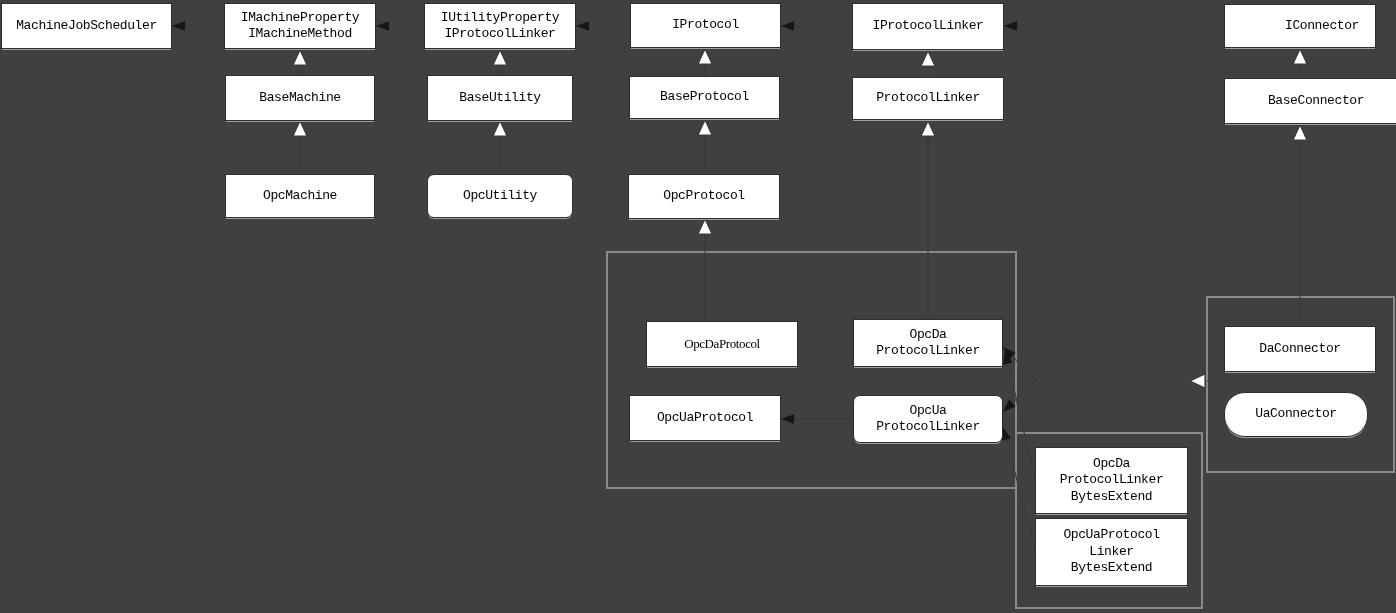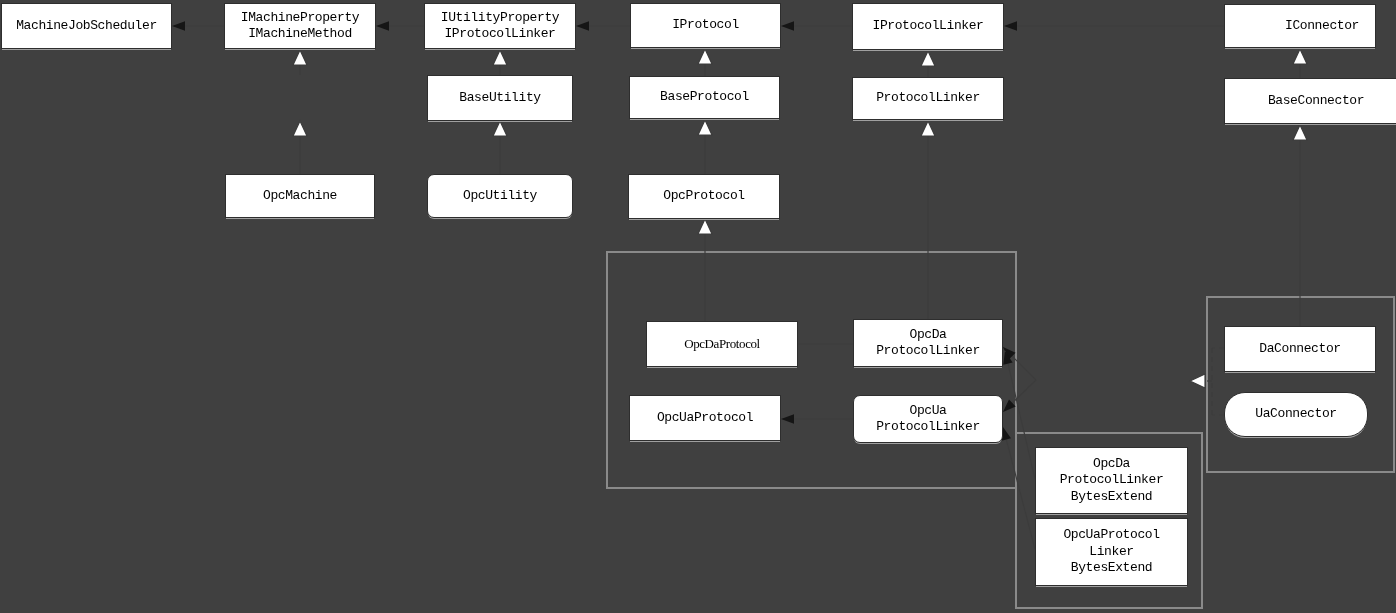--- a/index.html
+++ b/index.html
@@ -145,20 +145,21 @@
     <div class="group" style="left: 1206px; top: 296px; width: 189px; height: 177px;"></div>
     <div class="group" style="left: 1015px; top: 432px; width: 188px; height: 177px;"></div>
     <div class="node" style="left: 1px; top: 3px; width: 171px; height: 46px;">MachineJobScheduler</div>
     <div class="node" style="left: 224px; top: 3px; width: 152px; height: 46px;">IMachineProperty
 IMachineMethod</div>
     <div class="node" style="left: 424px; top: 3px; width: 152px; height: 46px;">IUtilityProperty
 IProtocolLinker</div>
     <div class="node" style="left: 630px; top: 3px; width: 151px; height: 45px;">IProtocol</div>
     <div class="node" style="left: 852px; top: 3px; width: 152px; height: 47px;">IProtocolLinker</div>
     <div class="node" style="left: 1224px; top: 4px; width: 152px; height: 44px; padding-left: 44px;">IConnector</div>
+    <div class="node" style="left: 225px; top: 75px; width: 150px; height: 46px;">BaseMachine</div>
     <div class="node" style="left: 427px; top: 75px; width: 146px; height: 46px;">BaseUtility</div>
     <div class="node" style="left: 629px; top: 76px; width: 151px; height: 43px;">BaseProtocol</div>
     <div class="node" style="left: 852px; top: 77px; width: 152px; height: 43px;">ProtocolLinker</div>
     <div class="node" style="left: 1224px; top: 78px; width: 184px; height: 46px;">BaseConnector</div>
     <div class="node" style="left: 225px; top: 174px; width: 150px; height: 44px;">OpcMachine</div>
     <div class="node" style="left: 427px; top: 174px; width: 146px; height: 44px; border-radius: 7px;">OpcUtility</div>
     <div class="node" style="left: 628px; top: 174px; width: 152px; height: 45px;">OpcProtocol</div>
     <div class="node" style="left: 646px; top: 321px; width: 152px; height: 46px; font-family: Liberation Serif, serif;">OpcDaProtocol</div>
     <div class="node" style="left: 629px; top: 395px; width: 152px; height: 46px;">OpcUaProtocol</div>
     <div class="node" style="left: 853px; top: 319px; width: 150px; height: 48px;">OpcDa

